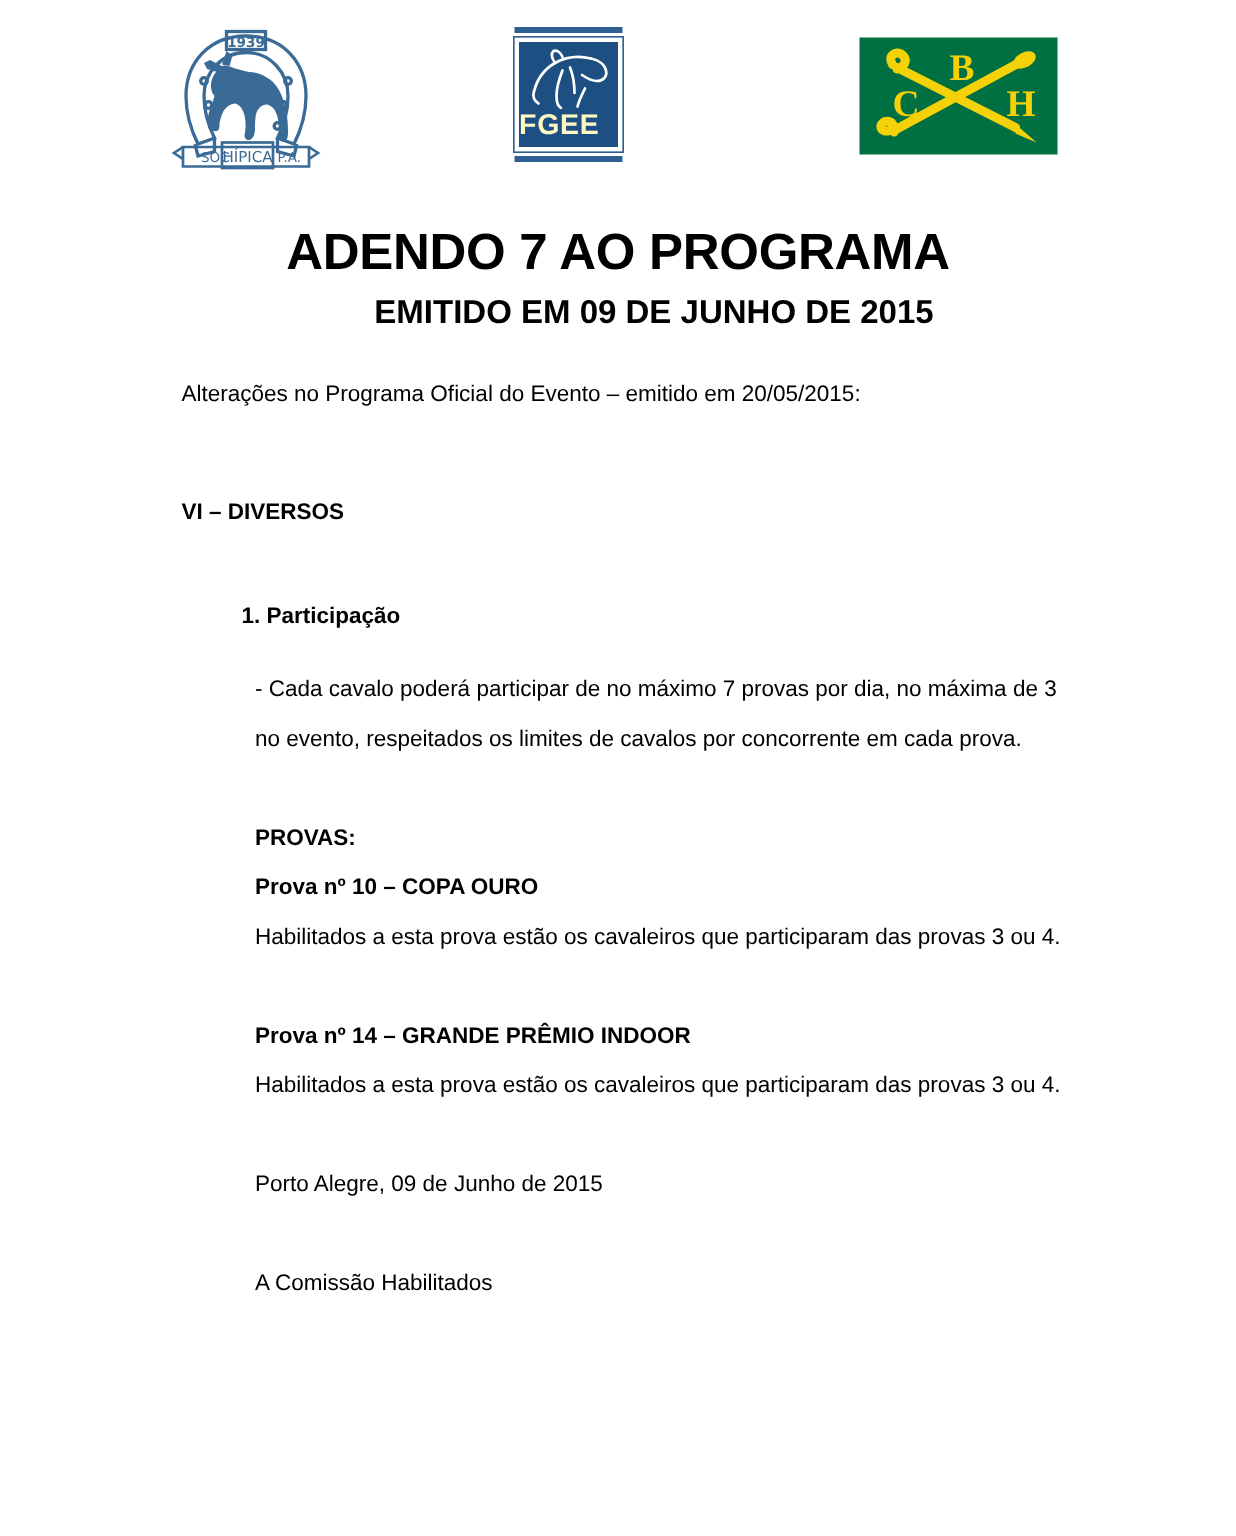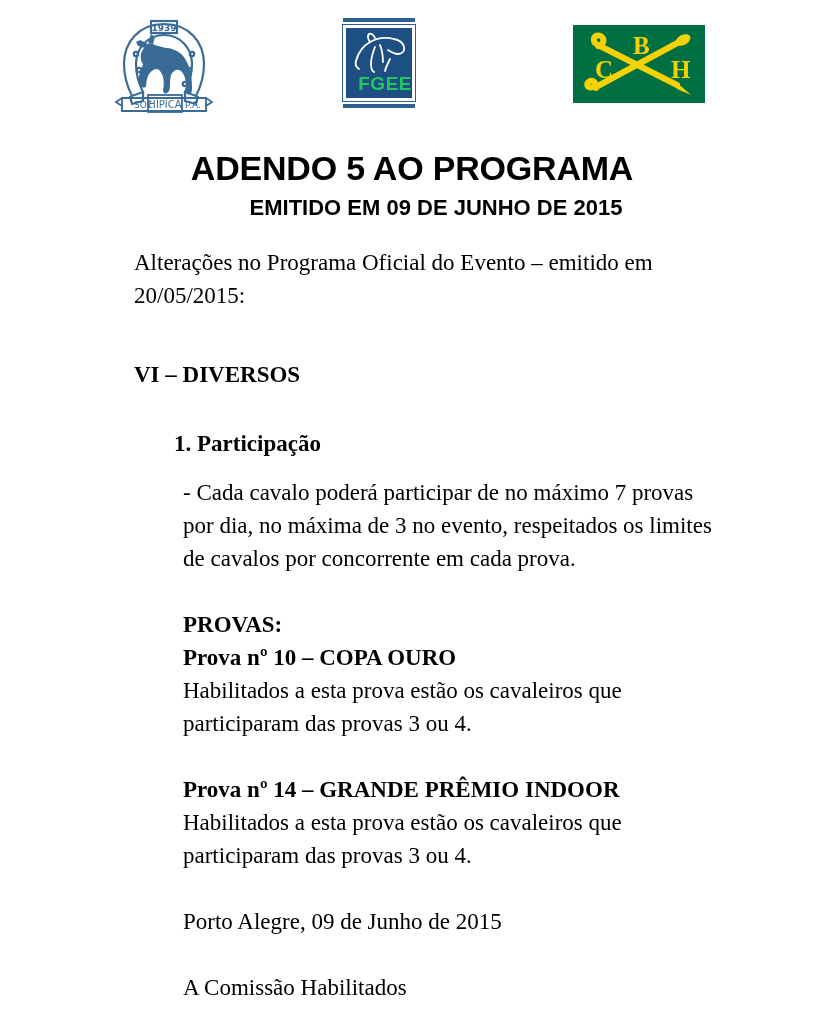--- a/index.html
+++ b/index.html
@@ -55,22 +55,22 @@
     left: 4px;
     top: 3px;
     width: 58px;
     height: 42px;
   }
   .fgee-text {
     position: absolute;
     left: 0;
     right: 0;
     bottom: 5px;
-    text-align: right;
-    color: #22c55e;
+    text-align: left;
+    color: #fef9c3;
     font-family: "Liberation Sans", sans-serif;
     font-weight: bold;
     font-size: 19px;
     letter-spacing: 0.5px;
     line-height: 1;
   }
 
   
   .logo-cbh {
     left: 573px;
@@ -108,23 +108,23 @@
     font-family: "Liberation Sans", sans-serif;
     font-weight: bold;
     font-size: 22px;
     line-height: 1;
     margin: 12px 0 0 0;
     padding-left: 48px;
   }
 
   
   .body-wrap {
-    padding: 0 0 0 17px;
-    font-family: Liberation Serif, serif;
-    font-size: 23px;
+    padding: 0 0 0 4px;
+    font-family: Liberation Sans, sans-serif;
+    font-size: 15px;
     line-height: 33px;
   }
   .p-lvl0 { margin: 0; padding-left: 117px; padding-right: 110px; }
   .p-lvl1 { margin: 16px; padding-left: 141px; padding-right: 110px; }
   .p-lvl2 { margin: 0; padding-left: 166px; padding-right: 110px; }
 
   .intro { margin-top: 27px; }
   .bold { font-weight: bold; }
 
   .spacer-lg { height: 46px; }
@@ -217,21 +217,21 @@
 
       <ellipse cx="110" cy="15" rx="8" ry="5" transform="rotate(-28 110 15)" fill="#f5d108"></ellipse>
       <path d="M102 56 L118 70 L104 64 Z" fill="#f5d108"></path>
     </svg>
     <span class="cbh-letter cbh-c">C</span>
     <span class="cbh-letter cbh-b">B</span>
     <span class="cbh-letter cbh-h">H</span>
   </div>
 </div>
 
-<h1 class="title-main">ADENDO 5 AO PROGRAMA</h1>
+<h1 class="title-main">ADENDO 7 AO PROGRAMA</h1>
 <h2 class="title-sub">EMITIDO EM 09 DE JUNHO DE 2015</h2>
 
 <div class="body-wrap">
 
   <p class="p-lvl0 intro">Alterações no Programa Oficial do Evento – emitido em 20/05/2015:</p>
 
   <div class="spacer-lg"></div>
 
   <p class="p-lvl0 bold">VI – DIVERSOS</p>
 

